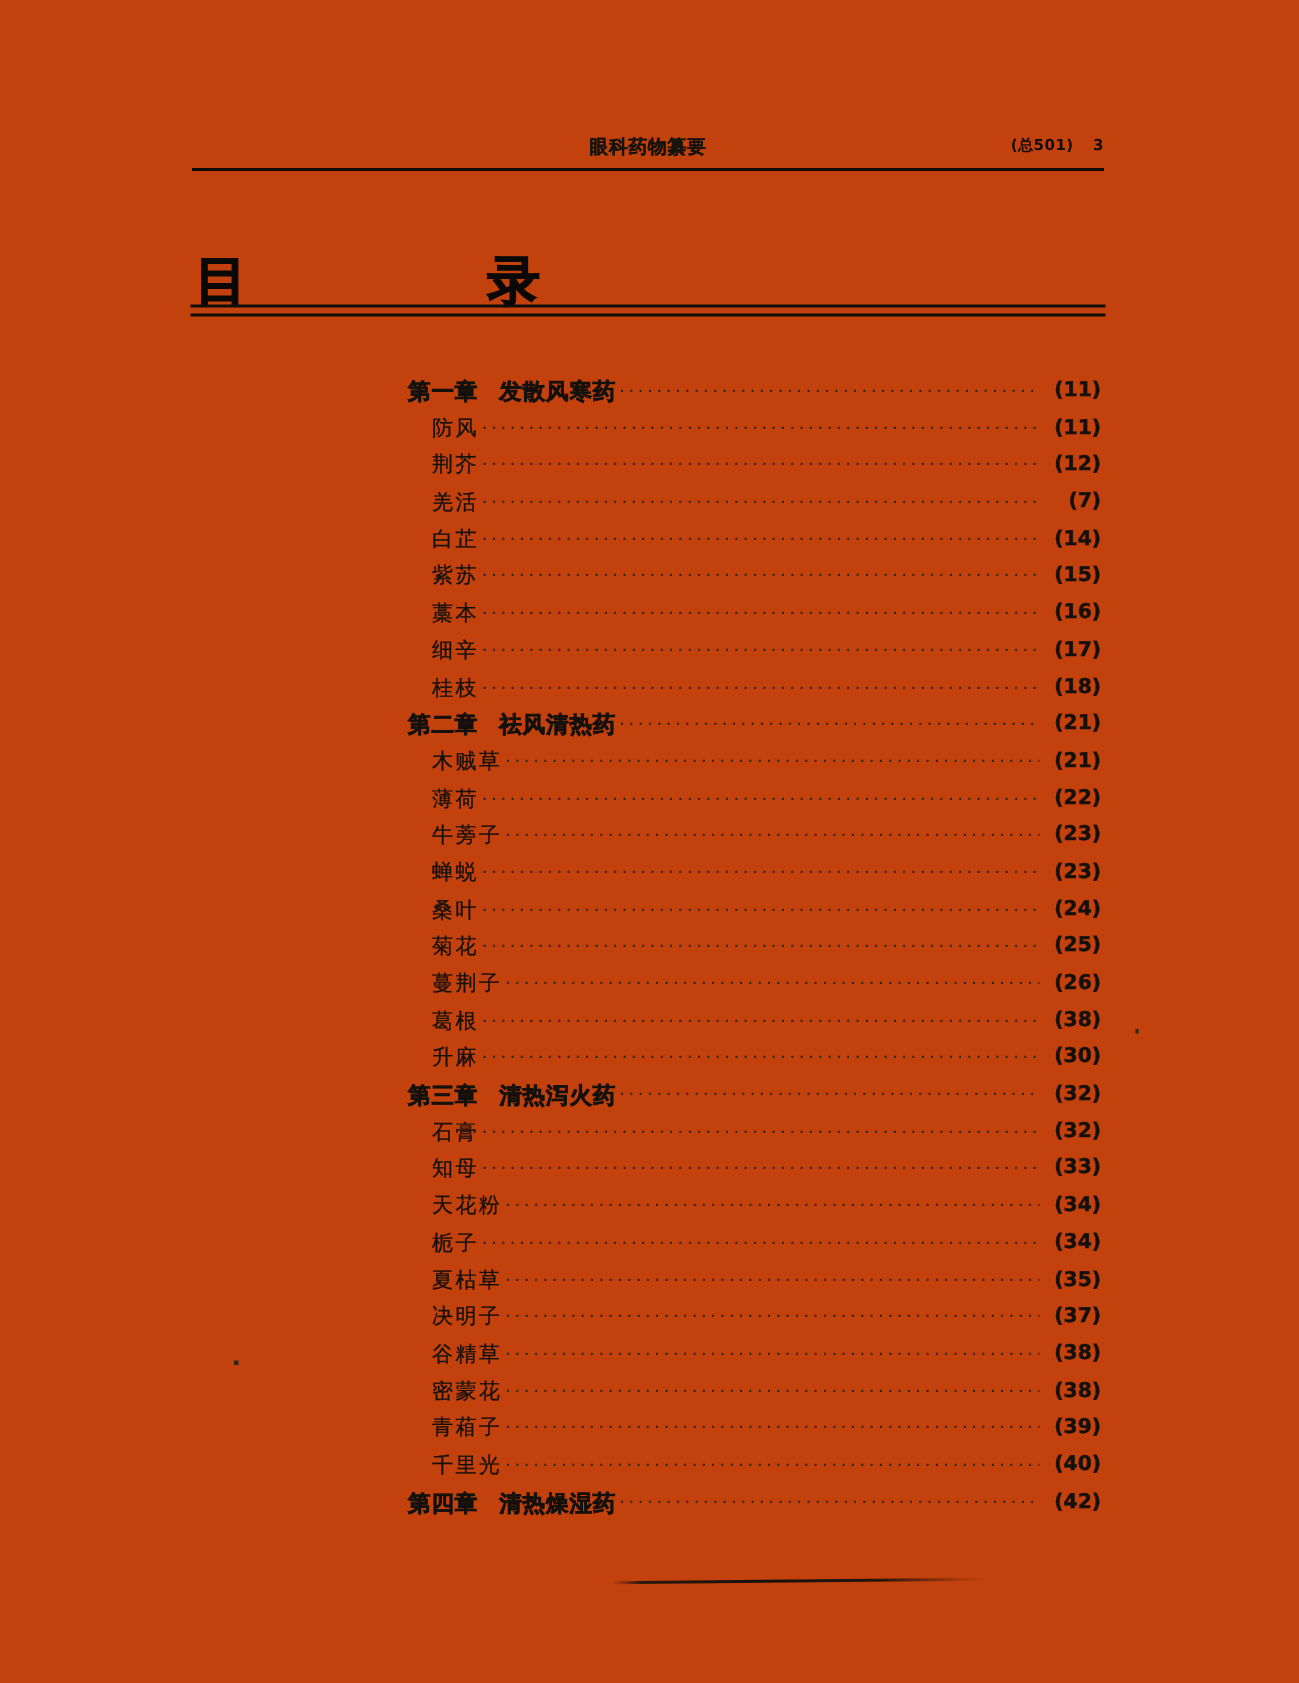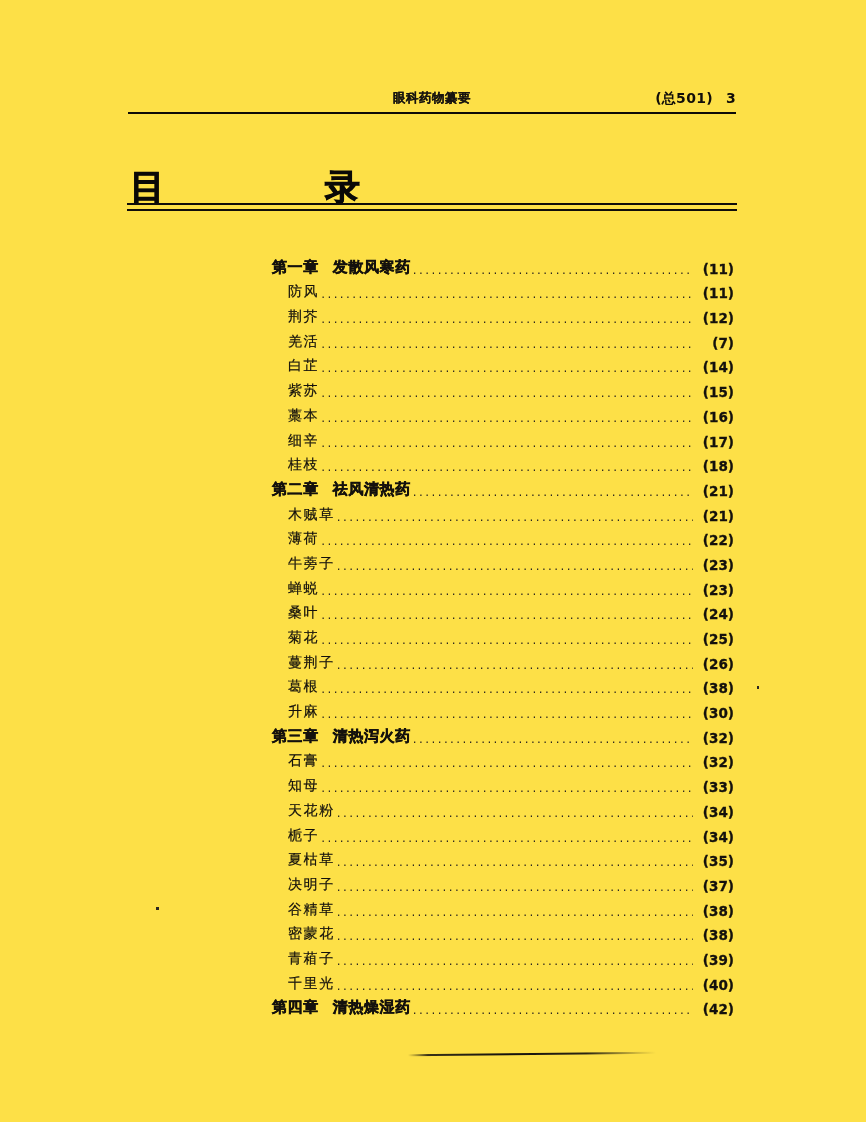--- a/index.html
+++ b/index.html
@@ -7,21 +7,21 @@
     padding: 0;
     background: #ffffff;
   }
   body {
     font-family: "DejaVu Sans", "Liberation Sans", sans-serif;
   }
   .page {
     position: relative;
     width: 866px;
     height: 1122px;
-    background: #fde047;
+    background: #c2410c;
     overflow: hidden;
   }
 
   
   .runhead {
     position: absolute;
     left: 128px;
     top: 90px;
     width: 608px;
     height: 24px;
@@ -35,21 +35,21 @@
     font-size: 12.5px;
     color: #17140f;
     letter-spacing: 0.5px;
     font-weight: 700;
     -webkit-text-stroke: 0.15px #17140f;
   }
   .runhead-folio {
     position: absolute;
     right: 0;
     top: 0;
-    font-size: 14px;
+    font-size: 10px;
     font-weight: 700;
     color: #110e0a;
     white-space: nowrap;
     letter-spacing: 0.3px;
   }
   .runhead-folio .serial { margin-right: 13px; }
   .runhead-rule {
     position: absolute;
     left: 0;
     right: 0;
@@ -82,21 +82,21 @@
   
   .toc {
     position: absolute;
     left: 272px;
     top: 252px;
     width: 462px;
   }
   .toc-row {
     position: relative;
     display: flex;
-    align-items: flex-end;
+    align-items: flex-start;
     height: 24.7px;
     color: #14110d;
     white-space: nowrap;
   }
   .toc-row .label {
     font-size: 14px;
     letter-spacing: 1.6px;
     -webkit-text-stroke: 0.2px #14110d;
     flex: 0 0 auto;
   }

